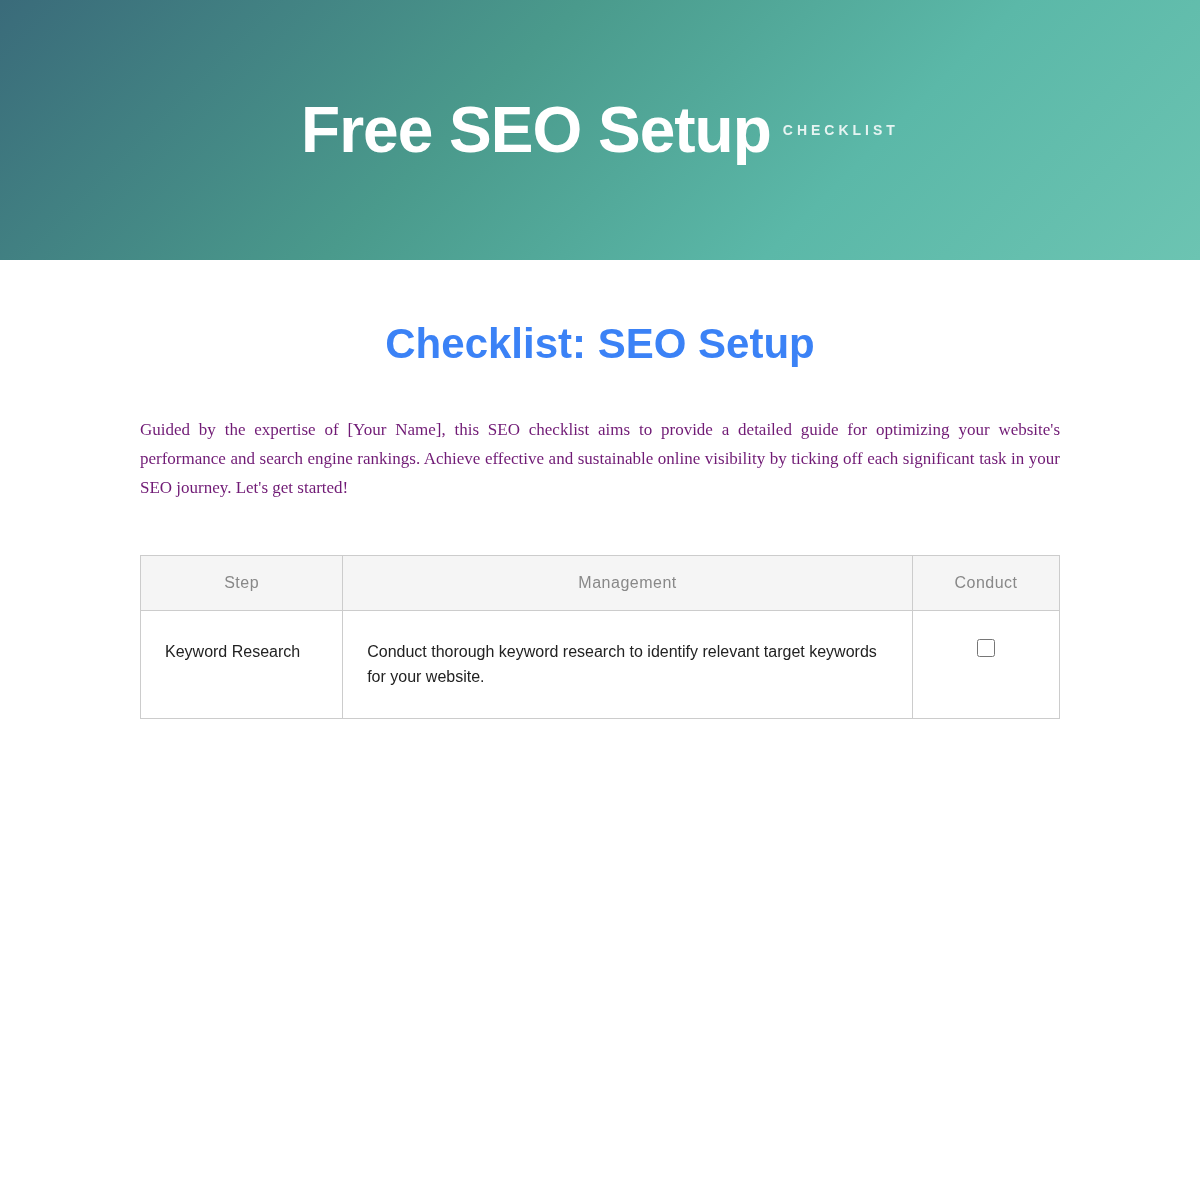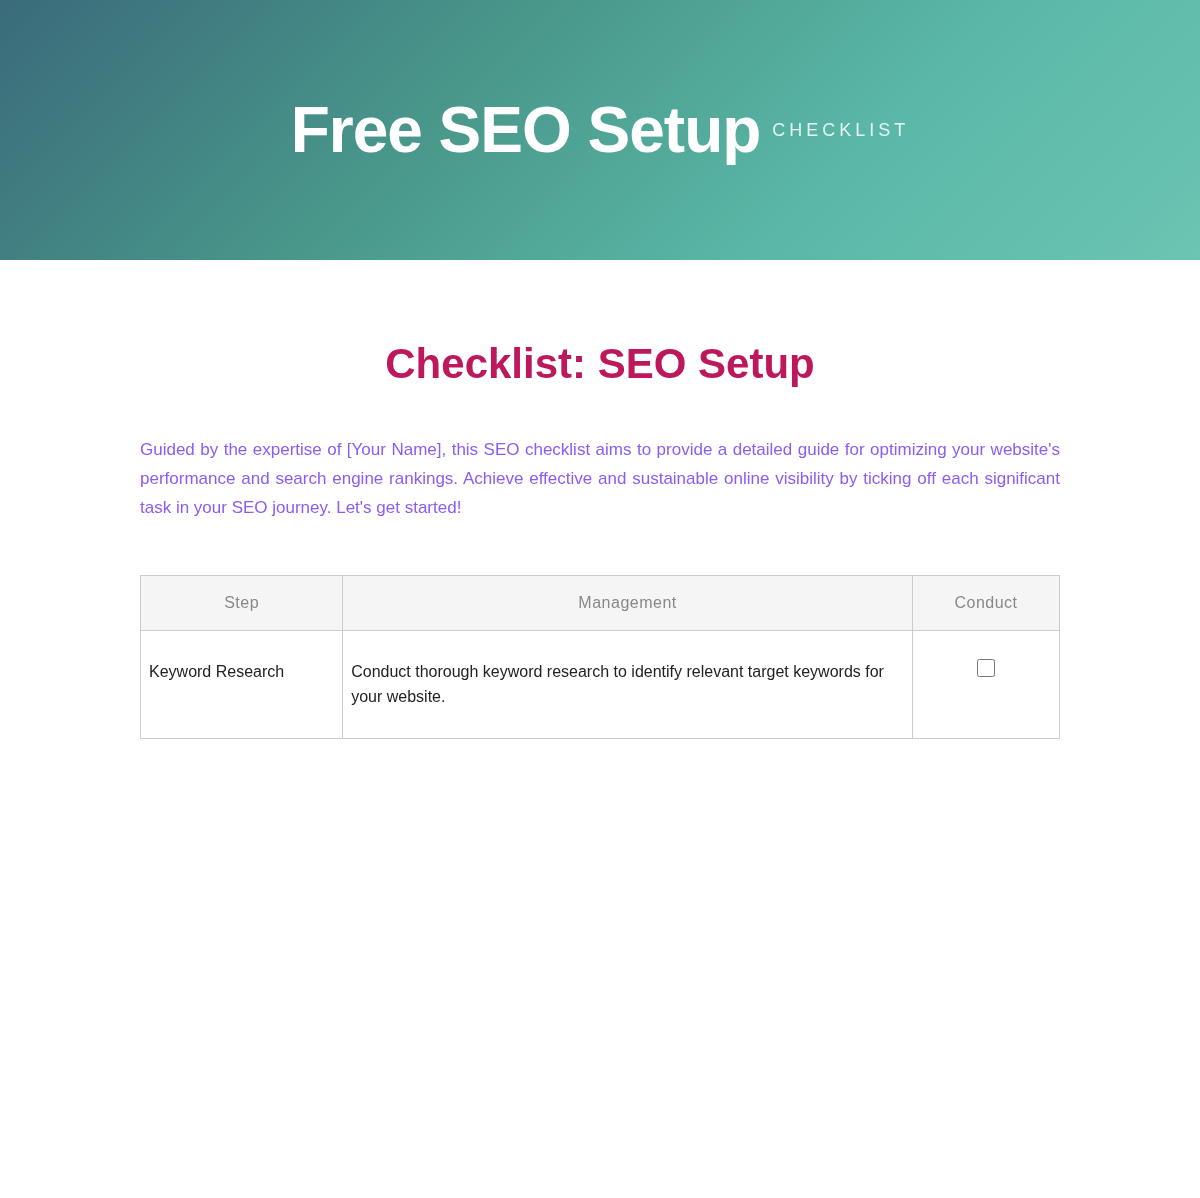--- a/index.html
+++ b/index.html
@@ -28,50 +28,49 @@
 
     .header-title {
       font-size: 64px;
       font-weight: 800;
       color: #ffffff;
       font-family: Arial, Helvetica, sans-serif;
       letter-spacing: -1px;
     }
 
     .header-subtitle {
-      font-size: 18px;
-      font-weight: 400;
+      font-size: 14px;
+      font-weight: 700;
       color: rgba(255, 255, 255, 0.85);
       letter-spacing: 4px;
       font-family: Arial, Helvetica, sans-serif;
     }
 
     .main-content {
       max-width: 960px;
       margin: 0 auto;
       padding: 60px 20px 40px 20px;
     }
 
     .page-title {
       font-size: 42px;
       font-weight: 800;
-      color: #be185d;
+      color: #3b82f6;
       text-align: center;
       margin-bottom: 48px;
       font-family: Arial, Helvetica, sans-serif;
-      margin-top: 20px;
     }
 
     .intro-text {
       font-size: 17px;
       line-height: 1.7;
-      color: #8b5cf6;
+      color: #701a75;
       text-align: justify;
       margin-bottom: 52px;
-      font-family: Liberation Sans, sans-serif;
+      font-family: Liberation Serif, serif;
     }
 
     .checklist-table {
       width: 100%;
       border-collapse: collapse;
       border: 1px solid #cccccc;
     }
 
     .checklist-table th {
       background: #f5f5f5;
@@ -79,21 +78,21 @@
       font-size: 16px;
       font-weight: 500;
       padding: 18px 24px;
       text-align: center;
       border: 1px solid #cccccc;
       font-family: Arial, Helvetica, sans-serif;
       letter-spacing: 0.5px;
     }
 
     .checklist-table td {
-      padding: 28px 8px;
+      padding: 28px 24px;
       border: 1px solid #cccccc;
       vertical-align: top;
       font-family: Arial, Helvetica, sans-serif;
       font-size: 16px;
       color: #222222;
       line-height: 1.6;
     }
 
     .col-step {
       width: 22%;

